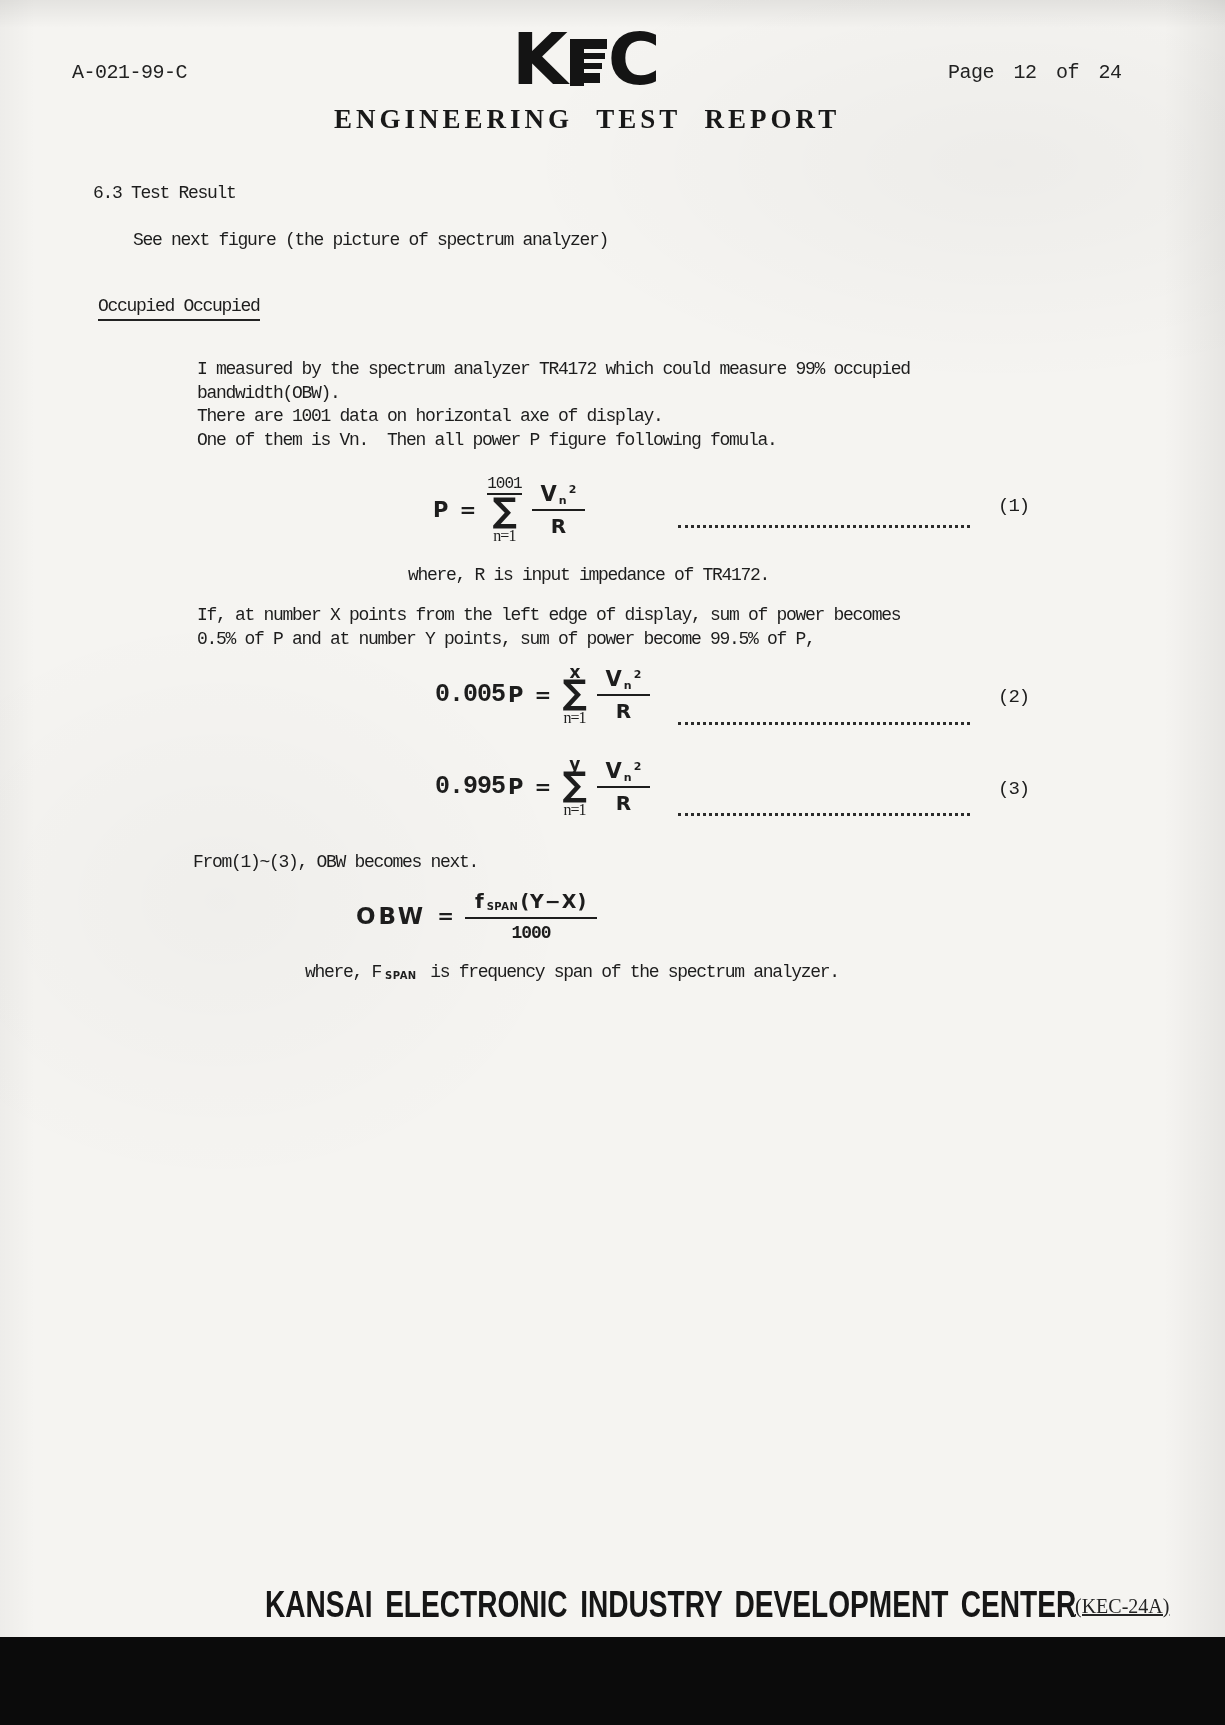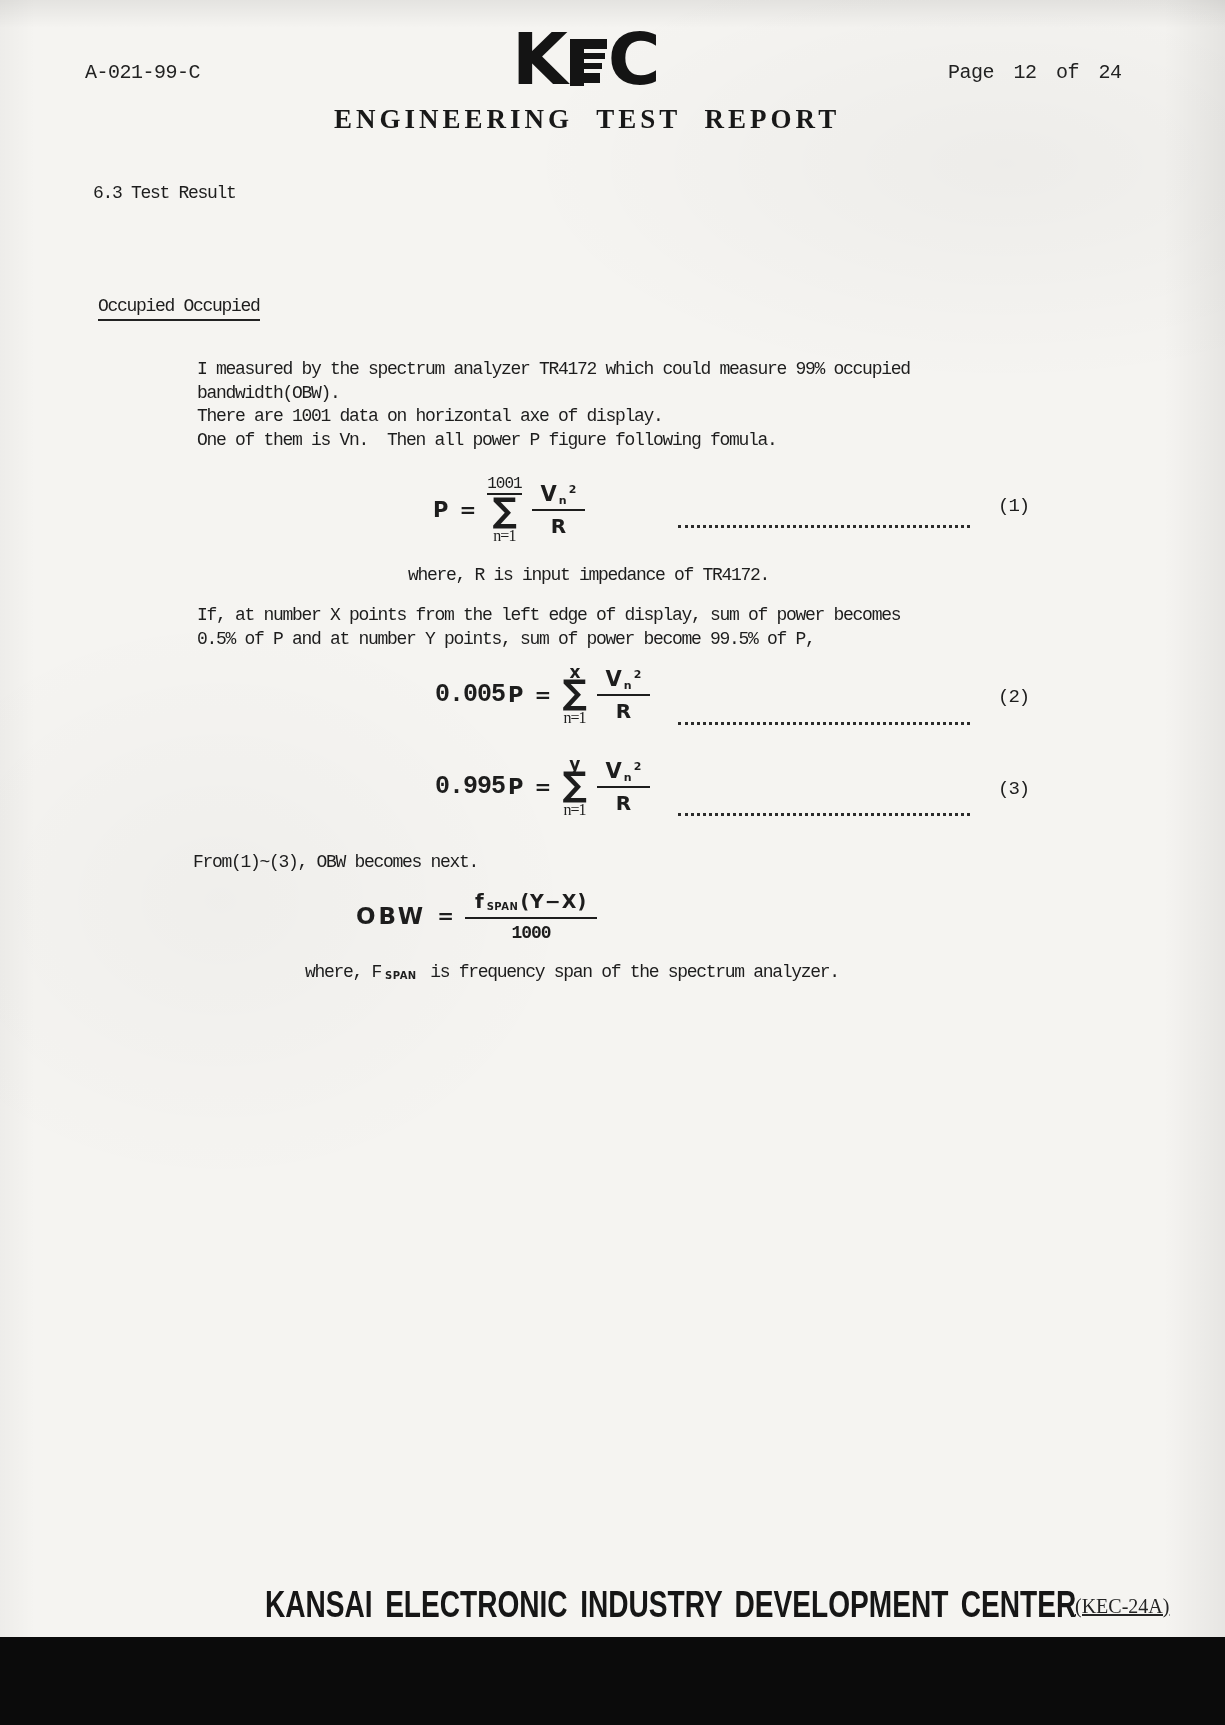--- a/index.html
+++ b/index.html
@@ -16,21 +16,21 @@
     color:#1d1d1d;
     overflow:hidden;
   }
 
   .mono { font-family:"Liberation Mono","DejaVu Sans Mono",monospace; font-size:18px; letter-spacing:-1.3px; white-space:pre; color:#1d1d1d; }
   .mono-lg { font-family:"Liberation Mono","DejaVu Sans Mono",monospace; font-size:20px; letter-spacing:-0.5px; white-space:pre; color:#222; }
 
   .abs { position:absolute; }
 
   
-  .doc-code { left:72px; top:61px;margin-left:13px; }
+  .doc-code { left:72px; top:61px; }
   .page-label { left:948px; top:61px; word-spacing:8px; }
 
   
   .logo { left:512px; top:26px; display:flex; align-items:center; height:66px; }
   .logo-letter { font-family:"DejaVu Sans","Liberation Sans",sans-serif; font-weight:800; font-size:72px; line-height:60px; color:#141414; }
   .logo-e { position:relative; width:37px; height:47px; margin:6px 1px 0 2px; }
   .logo-e i { position:absolute; left:0; background:#141414; display:block; }
   .logo-e .stem { width:14px; height:47px; top:0; }
   .logo-e .b1 { left:13px; width:24px; height:10px; top:0; }
   .logo-e .b2 { left:13px; width:22px; height:6px; top:14px; }
@@ -125,20 +125,21 @@
         <i class="b4"></i>
     </span>
     <span class="logo-letter">C</span>
   </div>
 
   <div class="abs page-label mono-lg">Page 12 of 24</div>
 
   <div class="abs title">ENGINEERING TEST REPORT</div>
 
   <div class="abs section-heading mono">6.3 Test Result</div>
+  <div class="abs see-note mono">See next figure (the picture of spectrum analyzer)</div>
   <div class="abs obw-heading mono">Occupied Occupied</div>
 
   <div class="abs para1 para">
     <div class="line mono">I measured by the spectrum analyzer TR4172 which could measure 99% occupied</div>
     <div class="line mono">bandwidth(OBW).</div>
     <div class="line mono">There are 1001 data on horizontal axe of display.</div>
     <div class="line mono">One of them is Vn.  Then all power P figure following fomula.</div>
   </div>
 
   <div class="abs eq-row eq1">

